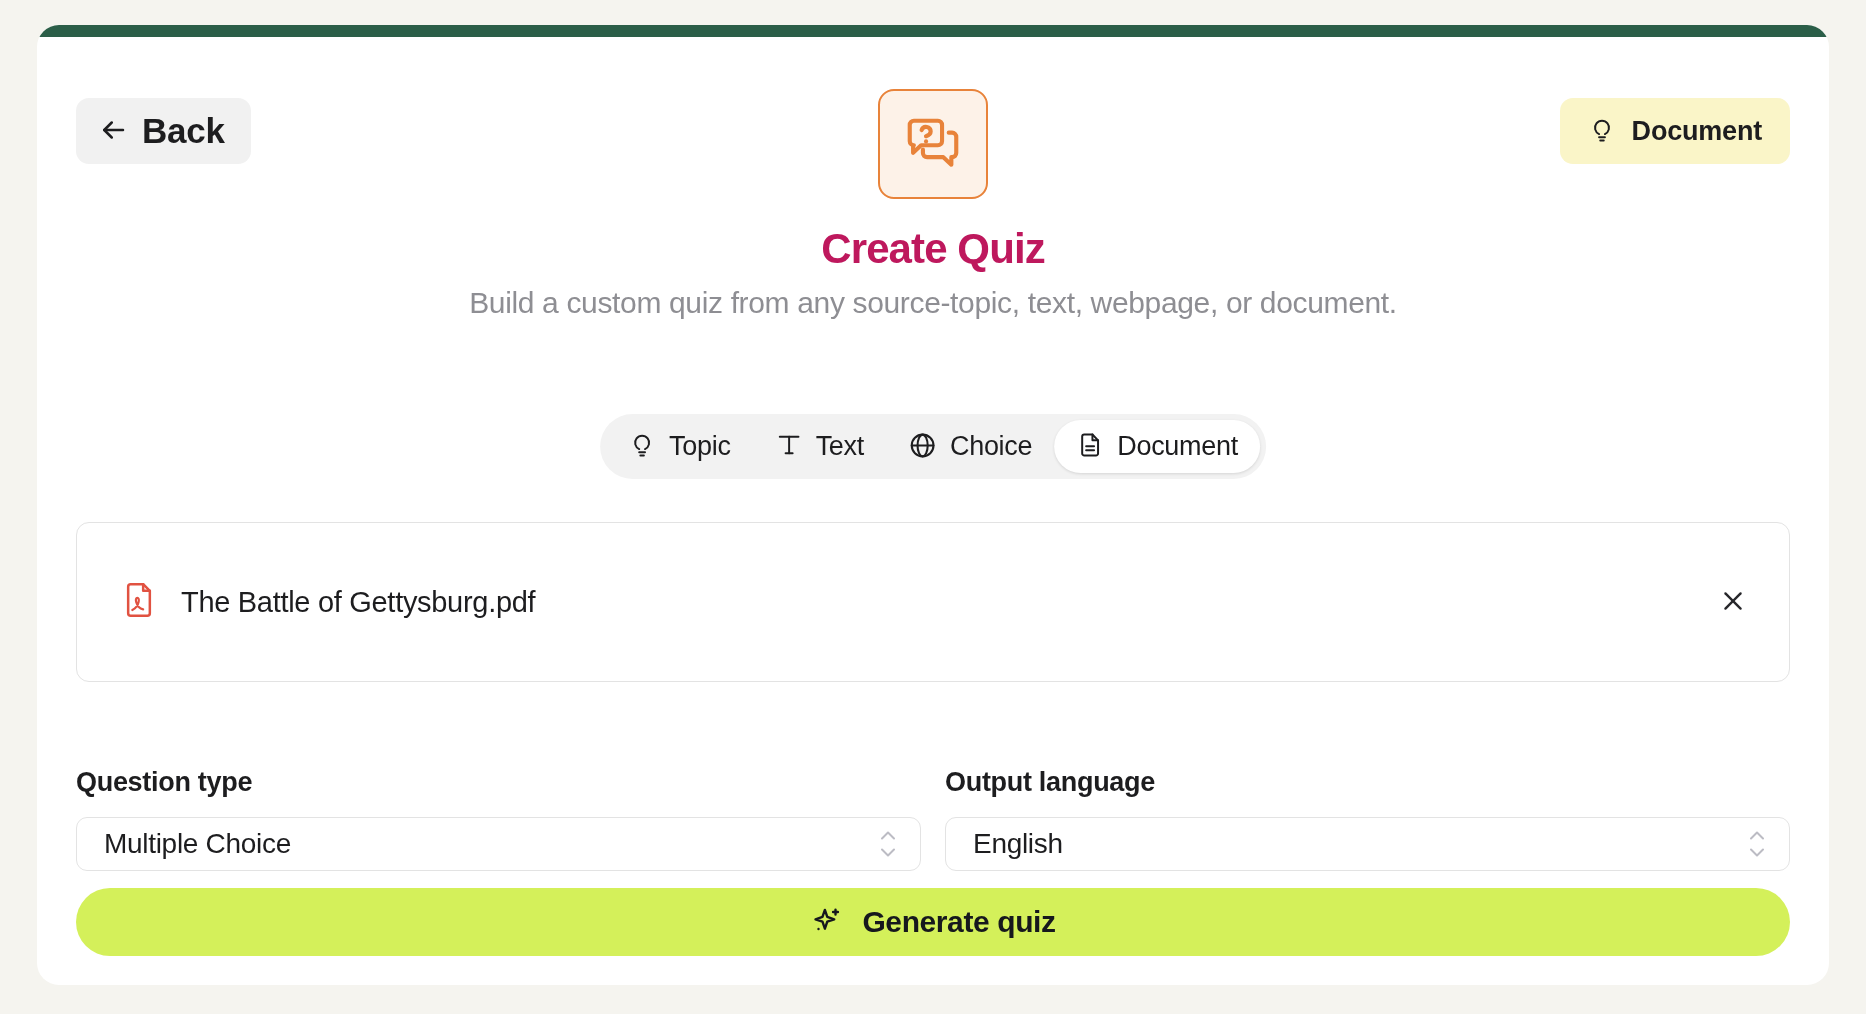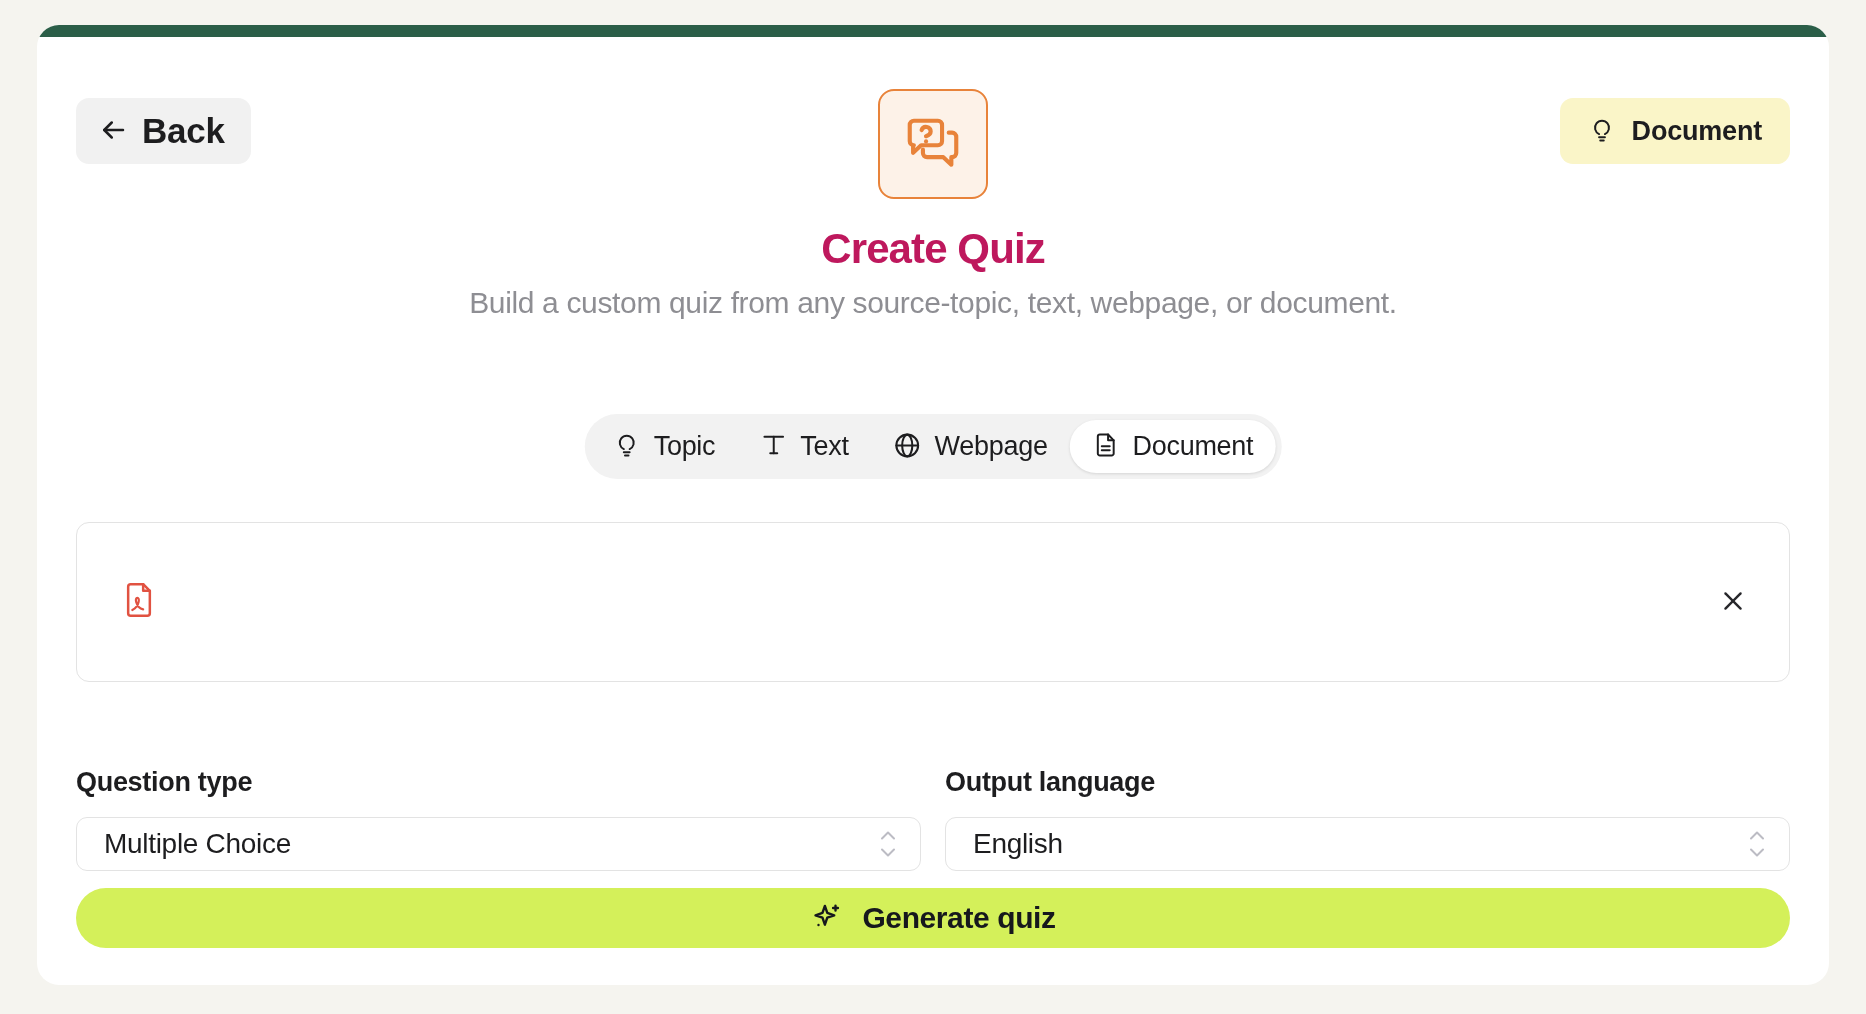--- a/index.html
+++ b/index.html
@@ -250,21 +250,21 @@
     gap: 3px;
     color: #bcbcc4;
   }
 
   
   .generate-button {
     position: absolute;
     left: 39px;
     right: 39px;
     top: 851px;
-    height: 60px;
+    height: 68px;
     background: #d4f05a;
     border: none;
     border-radius: 40px;
     display: flex;
     align-items: center;
     justify-content: center;
     gap: 18px;
     cursor: pointer;
   }
   .generate-label {
@@ -343,21 +343,21 @@
         </button>
 
         <button class="tab">
           <span>
             <svg width="29" height="29" viewBox="0 0 24 24" fill="none" stroke="#1d1d1f" stroke-width="1.7" stroke-linecap="round" stroke-linejoin="round">
               <circle cx="12" cy="12" r="9"></circle>
               <line x1="3" y1="12" x2="21" y2="12"></line>
               <ellipse cx="12" cy="12" rx="4.2" ry="9"></ellipse>
             </svg>
           </span>
-          <span class="tab-label">Webpage</span>
+          <span class="tab-label">Choice</span>
         </button>
 
         <button class="tab active">
           <span>
             <svg width="28" height="28" viewBox="0 0 24 24" fill="none" stroke="#1d1d1f" stroke-width="1.7" stroke-linecap="round" stroke-linejoin="round">
               <path d="M14 3H7a1.8 1.8 0 0 0-1.8 1.8v14.4A1.8 1.8 0 0 0 7 21h10a1.8 1.8 0 0 0 1.8-1.8V8z"></path>
               <polyline points="14 3 14 8 18.8 8"></polyline>
               <line x1="8.6" y1="13" x2="15.4" y2="13"></line>
               <line x1="8.6" y1="16.4" x2="15.4" y2="16.4"></line>
             </svg>
@@ -369,20 +369,21 @@
 
       <div class="file-box">
         <div class="file-row">
           <span>
             <svg width="40" height="40" viewBox="0 0 24 24" fill="none" stroke="#e15241" stroke-width="1.5" stroke-linecap="round" stroke-linejoin="round">
               <path d="M14.5 2.5H7A1.5 1.5 0 0 0 5.5 4v16A1.5 1.5 0 0 0 7 21.5h10a1.5 1.5 0 0 0 1.5-1.5V6.5z"></path>
               <polyline points="14.5 2.5 14.5 6.5 18.5 6.5"></polyline>
               <path d="M8 18c2.2-1.1 3.4-3.1 3.8-5 .3-1.4-.1-2.3-.8-2.3-.8 0-1.1 1-.7 2.5.6 2.1 2.3 4 4.2 4.4" stroke-width="1.3"></path>
             </svg>
           </span>
+          <span class="file-name">The Battle of Gettysburg.pdf</span>
         </div>
         <button class="file-remove">
           <span>
             <svg width="28" height="28" viewBox="0 0 24 24" fill="none" stroke="#26262a" stroke-width="2" stroke-linecap="round">
               <line x1="5.5" y1="5.5" x2="18.5" y2="18.5"></line>
               <line x1="18.5" y1="5.5" x2="5.5" y2="18.5"></line>
             </svg>
           </span>
         </button>
       </div>

